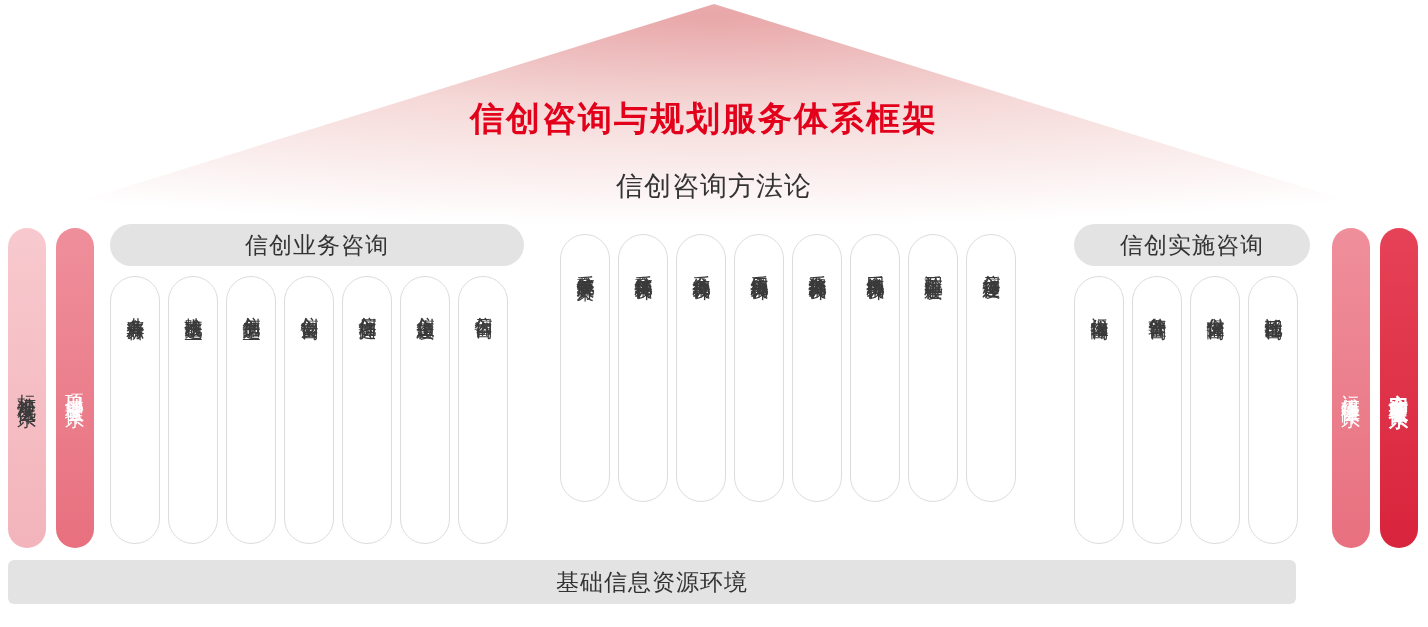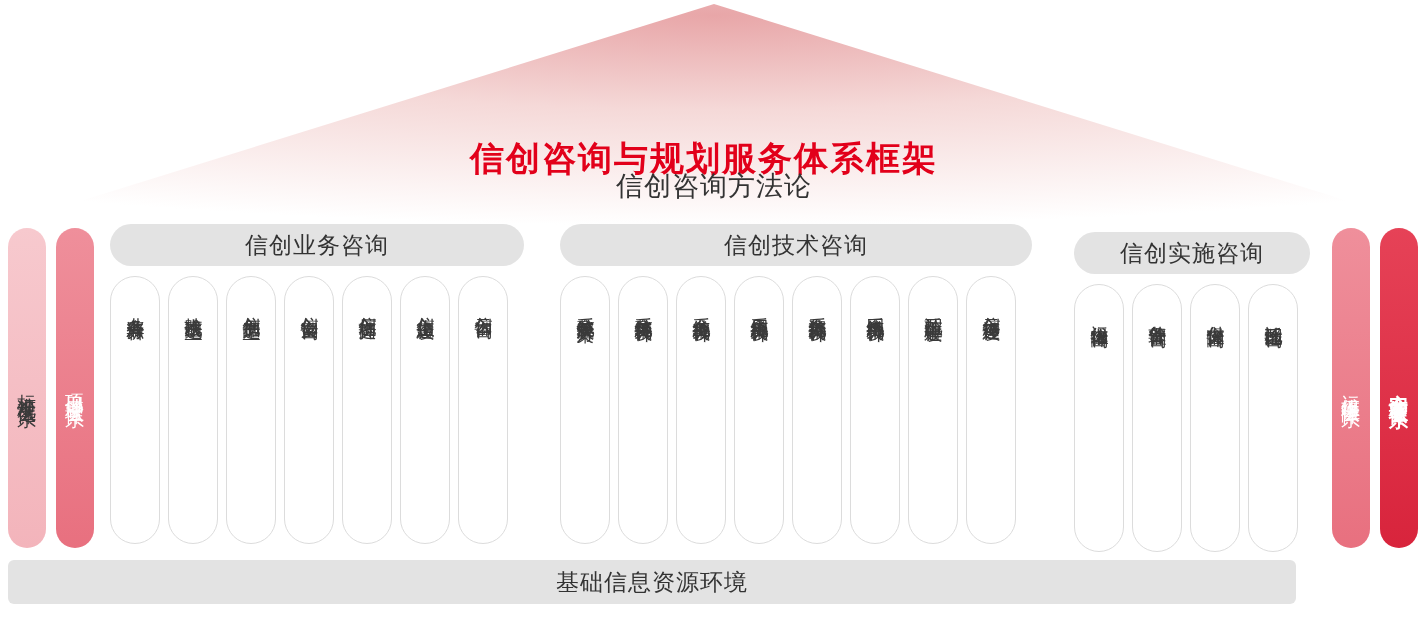--- a/index.html
+++ b/index.html
@@ -32,21 +32,20 @@
   .roof-title {
     position: absolute;
     left: 0;
     top: 96px;
     width: 1408px;
     text-align: center;
     font-size: 34px;
     font-weight: bold;
     color: #e2001a;
     letter-spacing: 2px;
-    margin-top: 40px;
   }
   .roof-subtitle {
     position: absolute;
     left: 0;
     top: 168px;
     width: 1428px;
     text-align: center;
     font-size: 27px;
     font-weight: normal;
     color: #333333;
@@ -128,21 +127,21 @@
     text-orientation: upright;
     font-size: 18px;
     line-height: 1.18;
     letter-spacing: 1px;
     color: #3a3a3a;
     max-height: 218px;
   }
 
   #group-business { left: 110px; width: 414px; }
   #group-tech     { left: 560px; width: 472px; }
-  #group-impl     { left: 1074px; width: 236px; margin-top: 8px; }
+  #group-impl     { left: 1074px; width: 236px; }
 
   #group-tech .pill { height: 268px; }
 
   
   .base {
     position: absolute;
     left: 8px;
     top: 560px;
     width: 1288px;
     height: 44px;
@@ -215,21 +214,20 @@
       <div class="pill">
           <span class="vtext">信创生态建设</span>
         </div>
       <div class="pill">
           <span class="vtext">信创云咨询</span>
         </div>
     </div>
   </div>
 
   <div class="group" id="group-tech">
-    <div class="group-header">信创技术咨询</div>
     <div class="group-body">
       <div class="pill">
           <span class="vtext">系统整体解决方案</span>
         </div>
       <div class="pill">
           <span class="vtext">系统整体架构设计</span>
         </div>
       <div class="pill">
           <span class="vtext">系统业务架构设计</span>
         </div>

